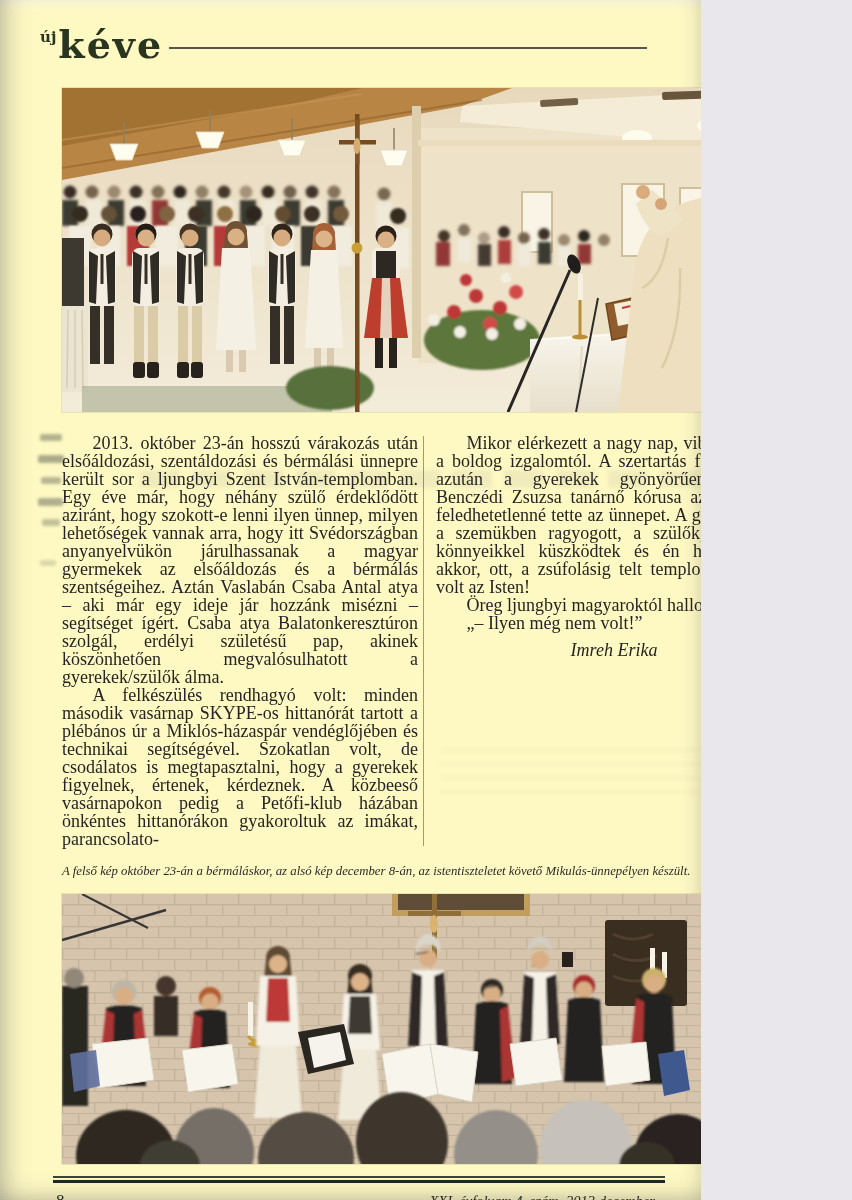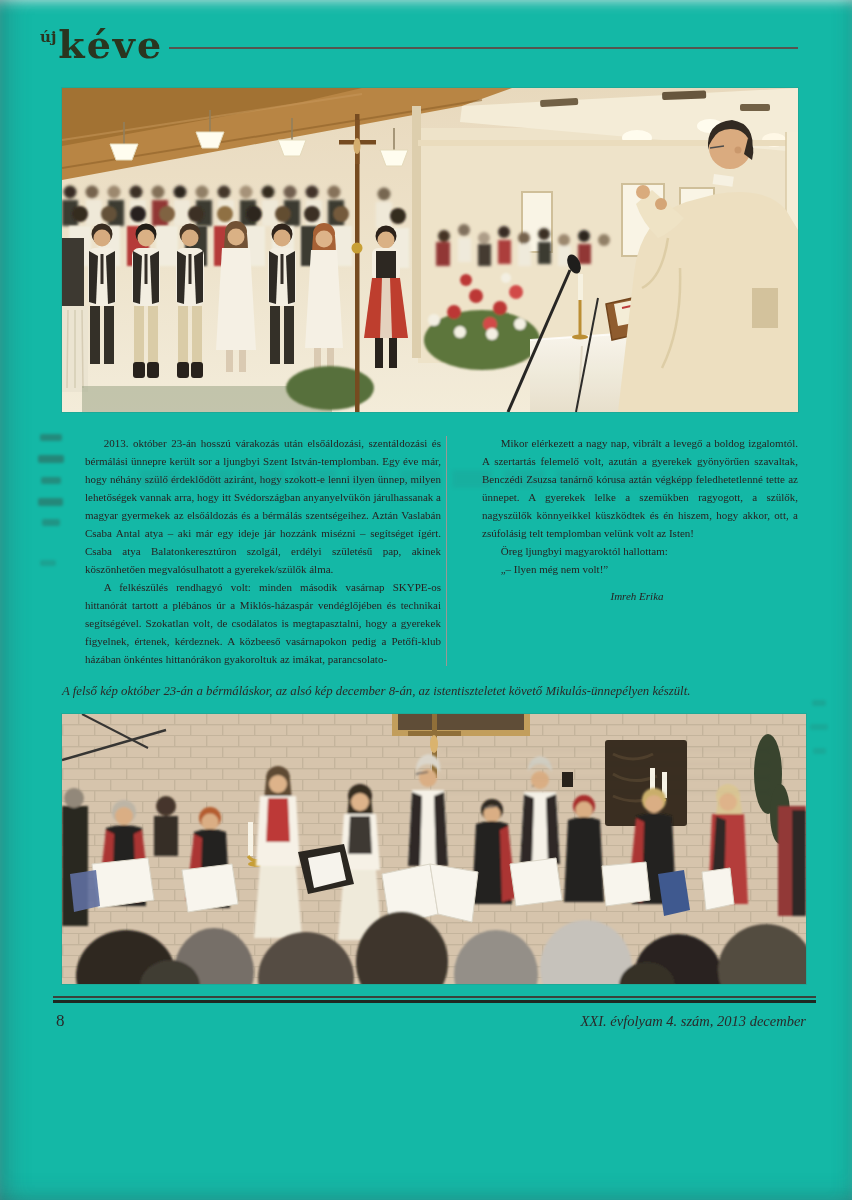--- a/index.html
+++ b/index.html
@@ -1,18 +1,18 @@
 <!DOCTYPE html>
 <html lang="hu"><head>
 <meta charset="utf-8">
 <style>
   html,body{margin:0;padding:0;background:#e9e7ec;}
   .page{
-    position:relative;width:852px;height:1200px;overflow:hidden;
-    background:#14b8a6;
+    position:relative;width:701px;height:1200px;overflow:hidden;
+    background:#fef9c3;
     font-family:"Liberation Serif",serif;color:#262423;
     box-shadow:inset 20px 0 26px -16px rgba(70,70,82,.38),
                inset -14px 0 20px -12px rgba(70,70,82,.20),
                inset 0 -18px 22px -14px rgba(70,70,82,.25),
                inset 0 10px 14px -10px rgba(255,255,255,.9);
   }
   
   .masthead{display:flex;align-items:flex-end;padding:14px 54px 0 40px;height:48px;}
   .logo{position:relative;display:inline-block;color:#2a351f;white-space:nowrap;}
   .logo .uj{font-family:"DejaVu Serif",serif;font-weight:700;font-size:15px;
@@ -26,21 +26,21 @@
   .photo-top{margin:26px 0 0 62px;width:736px;height:324px;box-shadow:0 0 0 1px rgba(80,70,60,.12);}
   .photo-bottom{margin:15px 0 0 62px;width:744px;height:270px;box-shadow:0 0 0 1px rgba(80,70,60,.12);}
   
   h1.title{
     margin:24px 62px 0 62px;text-align:center;
     font-weight:500;font-variant:small-caps;
     font-size:28px;letter-spacing:2.5px;color:#49453f;
   }
   
   .cols{display:flex;margin:22px 62px 0 62px;width:736px;}
-  .col{font-size:11px;line-height:18px;text-align:justify;margin-left:23px;}
+  .col{font-size:18px;line-height:18px;text-align:justify;}
   .col-left{width:356px;padding-right:5px;}
   .col-divider{width:1px;background:#9a9894;margin:2px 0;}
   .col-right{flex:1;padding-left:12px;}
   .col p{margin:0;}
   .col p.ind{text-indent:1.7em;}
   .col p.dlg{text-indent:1.7em;text-align:left;}
   .signature{margin-top:9px !important;text-align:center;font-weight:400;font-style:italic;padding-right:6px;}
   
   .caption{margin:16px 62px 0 62px;width:736px;text-align:left;
     font-style:italic;font-size:12.8px;color:#2b2a28;}

